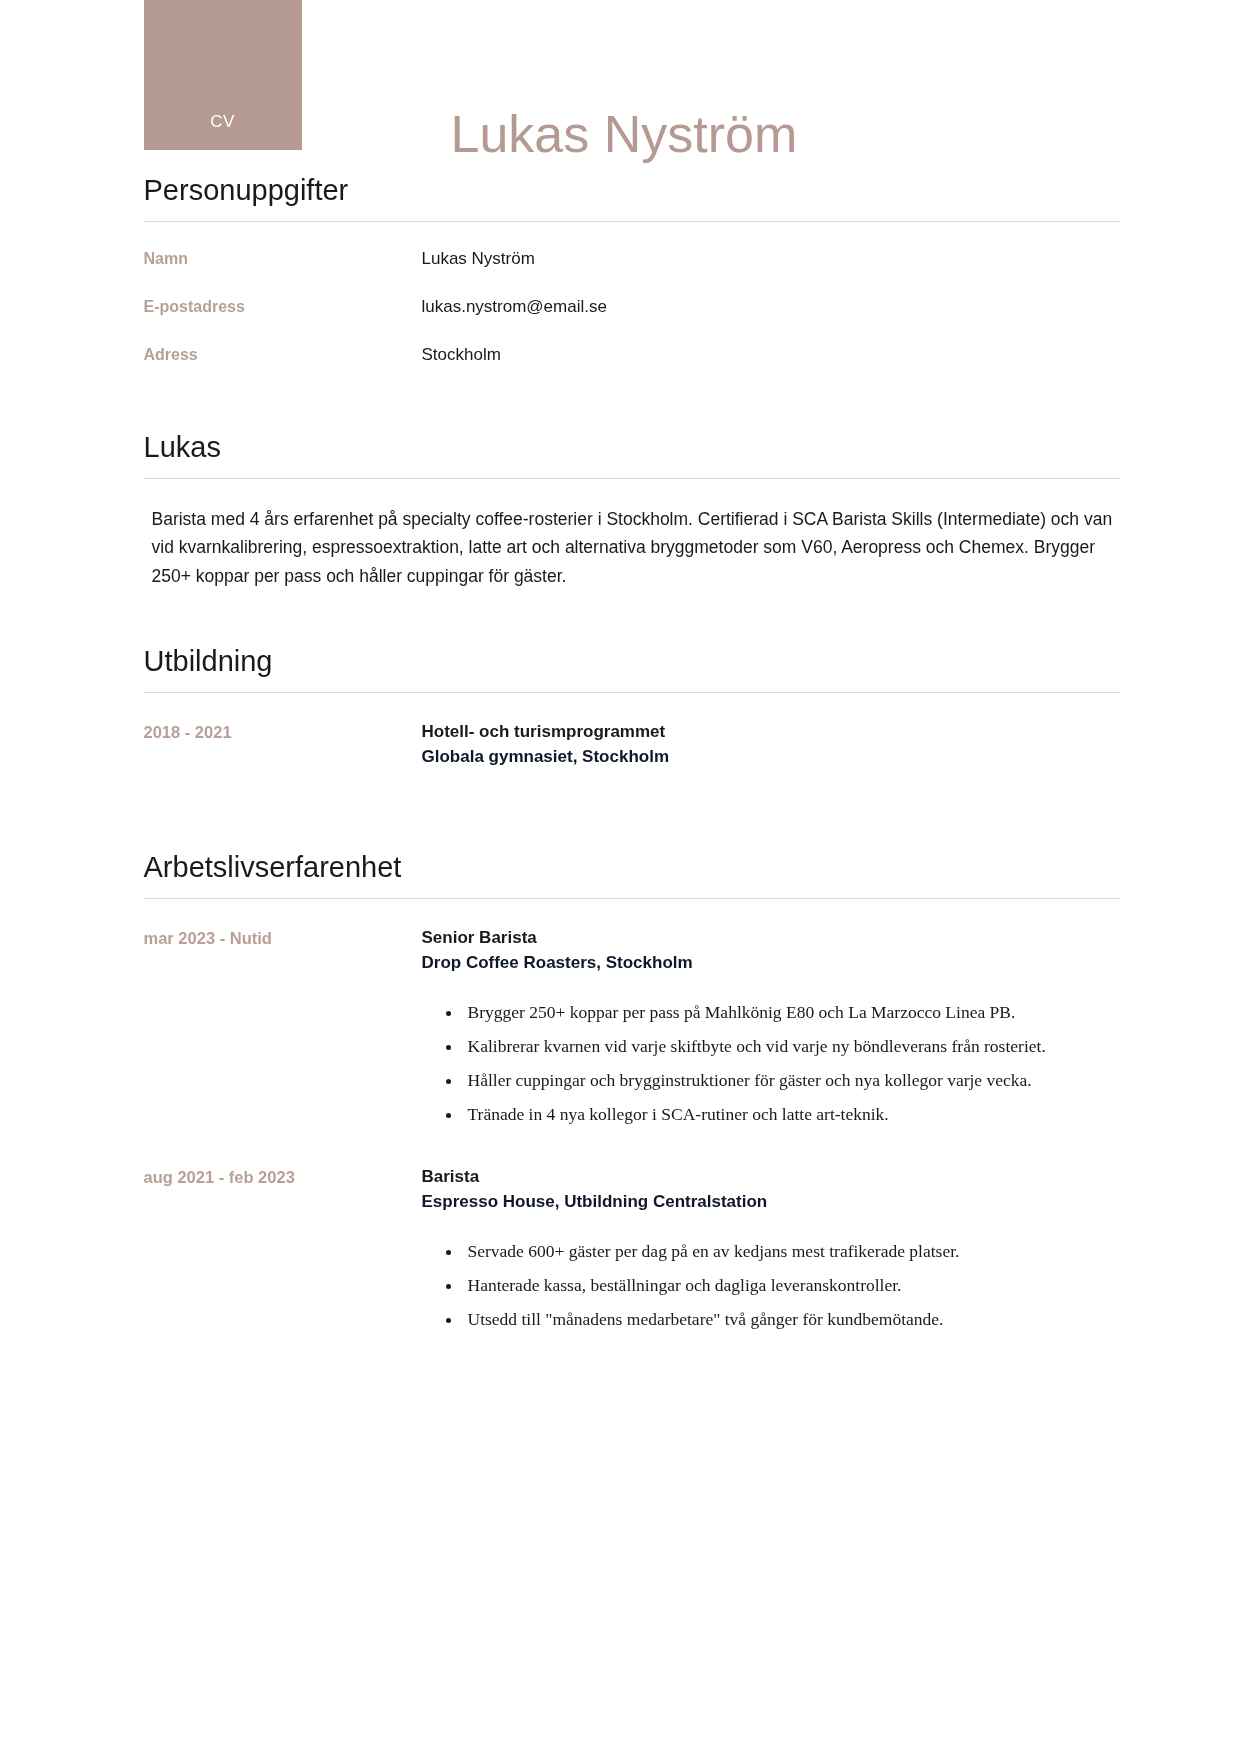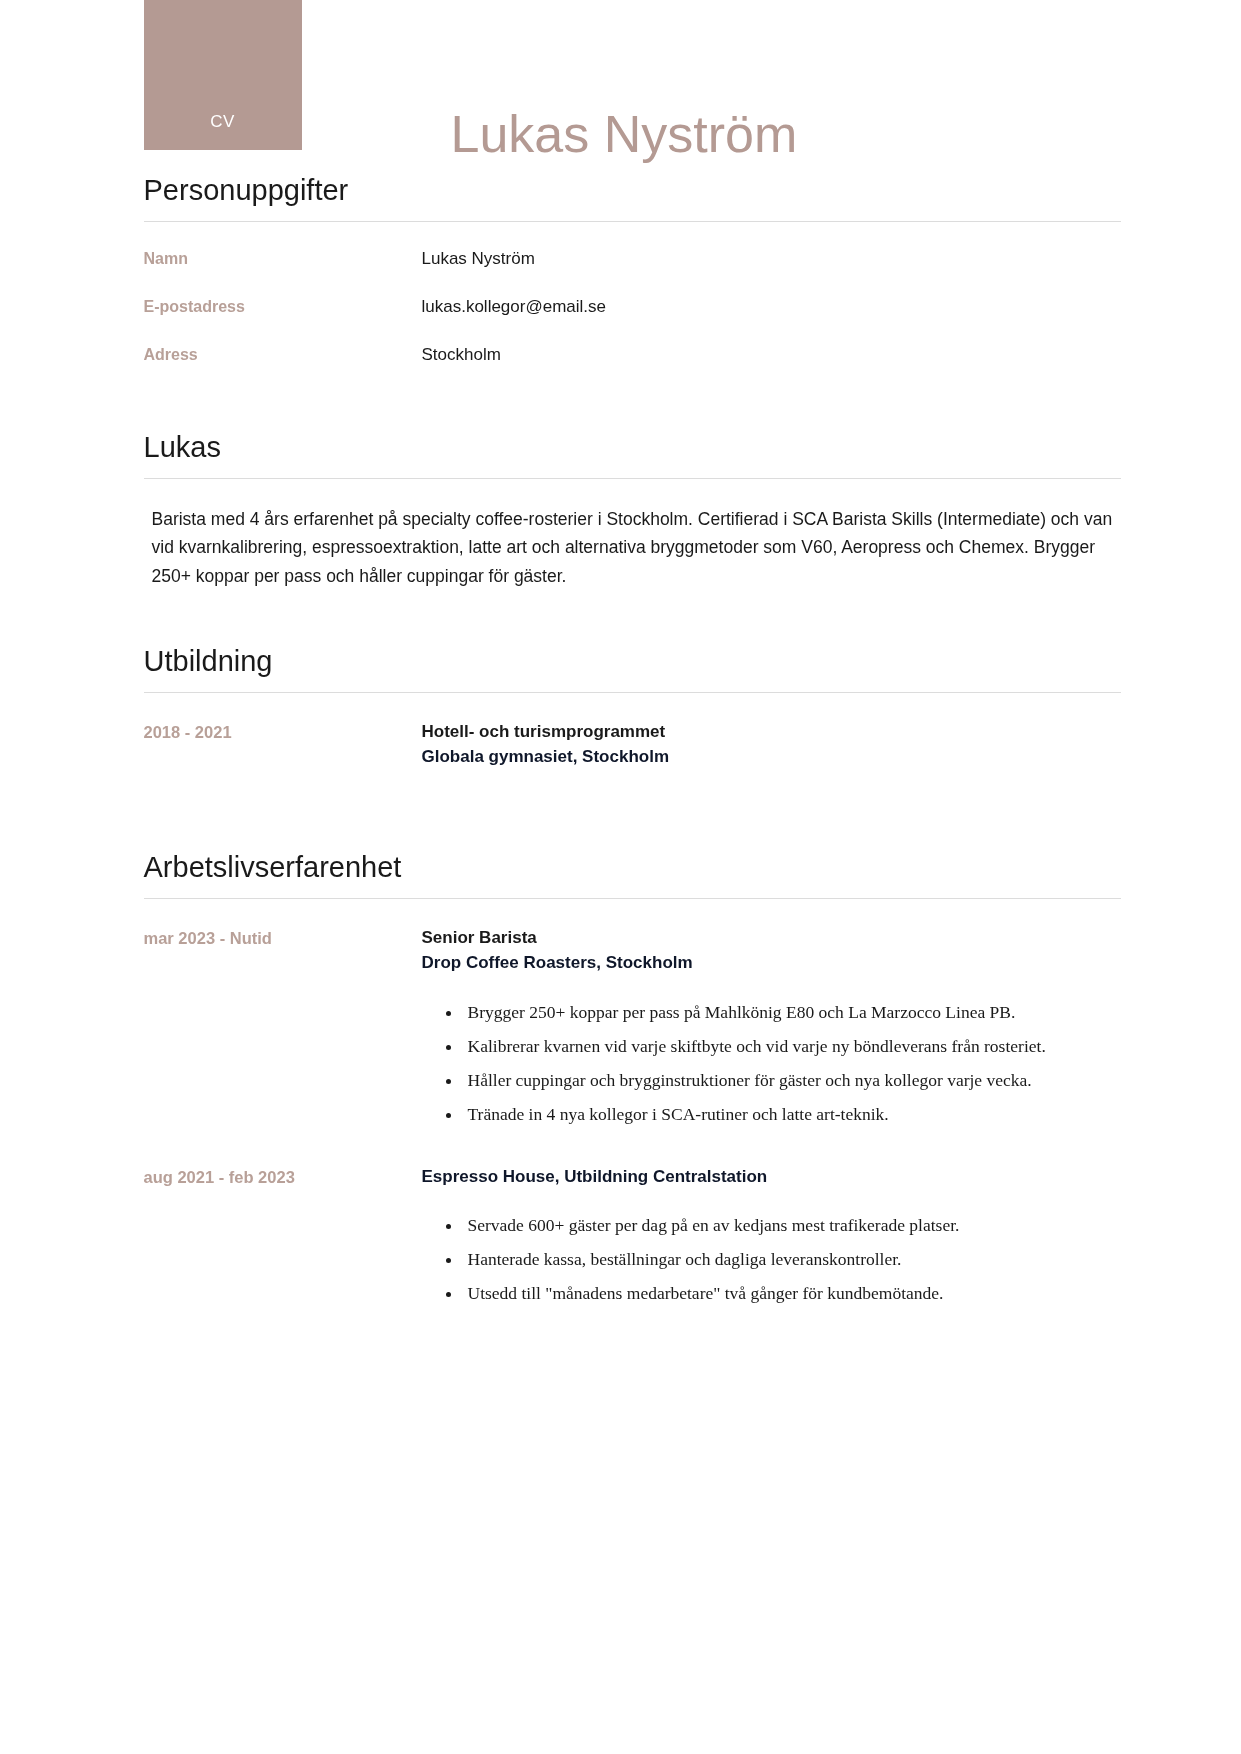--- a/index.html
+++ b/index.html
@@ -176,21 +176,21 @@
     <section class="section">
       <h2 class="section-title">Personuppgifter</h2>
       <hr class="section-rule">
       <div>
         <div class="detail-row">
           <div class="detail-label">Namn</div>
           <div class="detail-value">Lukas Nyström</div>
         </div>
         <div class="detail-row">
           <div class="detail-label">E-postadress</div>
-          <div class="detail-value">lukas.kollegor@email.se</div>
+          <div class="detail-value">lukas.nystrom@email.se</div>
         </div>
         <div class="detail-row">
           <div class="detail-label">Adress</div>
           <div class="detail-value">Stockholm</div>
         </div>
       </div>
     </section>
 
     <div class="gap-after-details"></div>
 
@@ -230,20 +230,21 @@
             <li>Kalibrerar kvarnen vid varje skiftbyte och vid varje ny böndleverans från rosteriet.</li>
             <li>Håller cuppingar och brygginstruktioner för gäster och nya kollegor varje vecka.</li>
             <li>Tränade in 4 nya kollegor i SCA-rutiner och latte art-teknik.</li>
           </ul>
         </div>
       </div>
 
       <div class="entry">
         <div class="entry-date">aug 2021 - feb 2023</div>
         <div class="entry-body">
+          <div class="entry-heading">Barista</div>
           <div class="entry-subheading">Espresso House, Utbildning Centralstation</div>
           <ul class="entry-bullets">
             <li>Servade 600+ gäster per dag på en av kedjans mest trafikerade platser.</li>
             <li>Hanterade kassa, beställningar och dagliga leveranskontroller.</li>
             <li>Utsedd till "månadens medarbetare" två gånger för kundbemötande.</li>
           </ul>
         </div>
       </div>
 
     </section>

